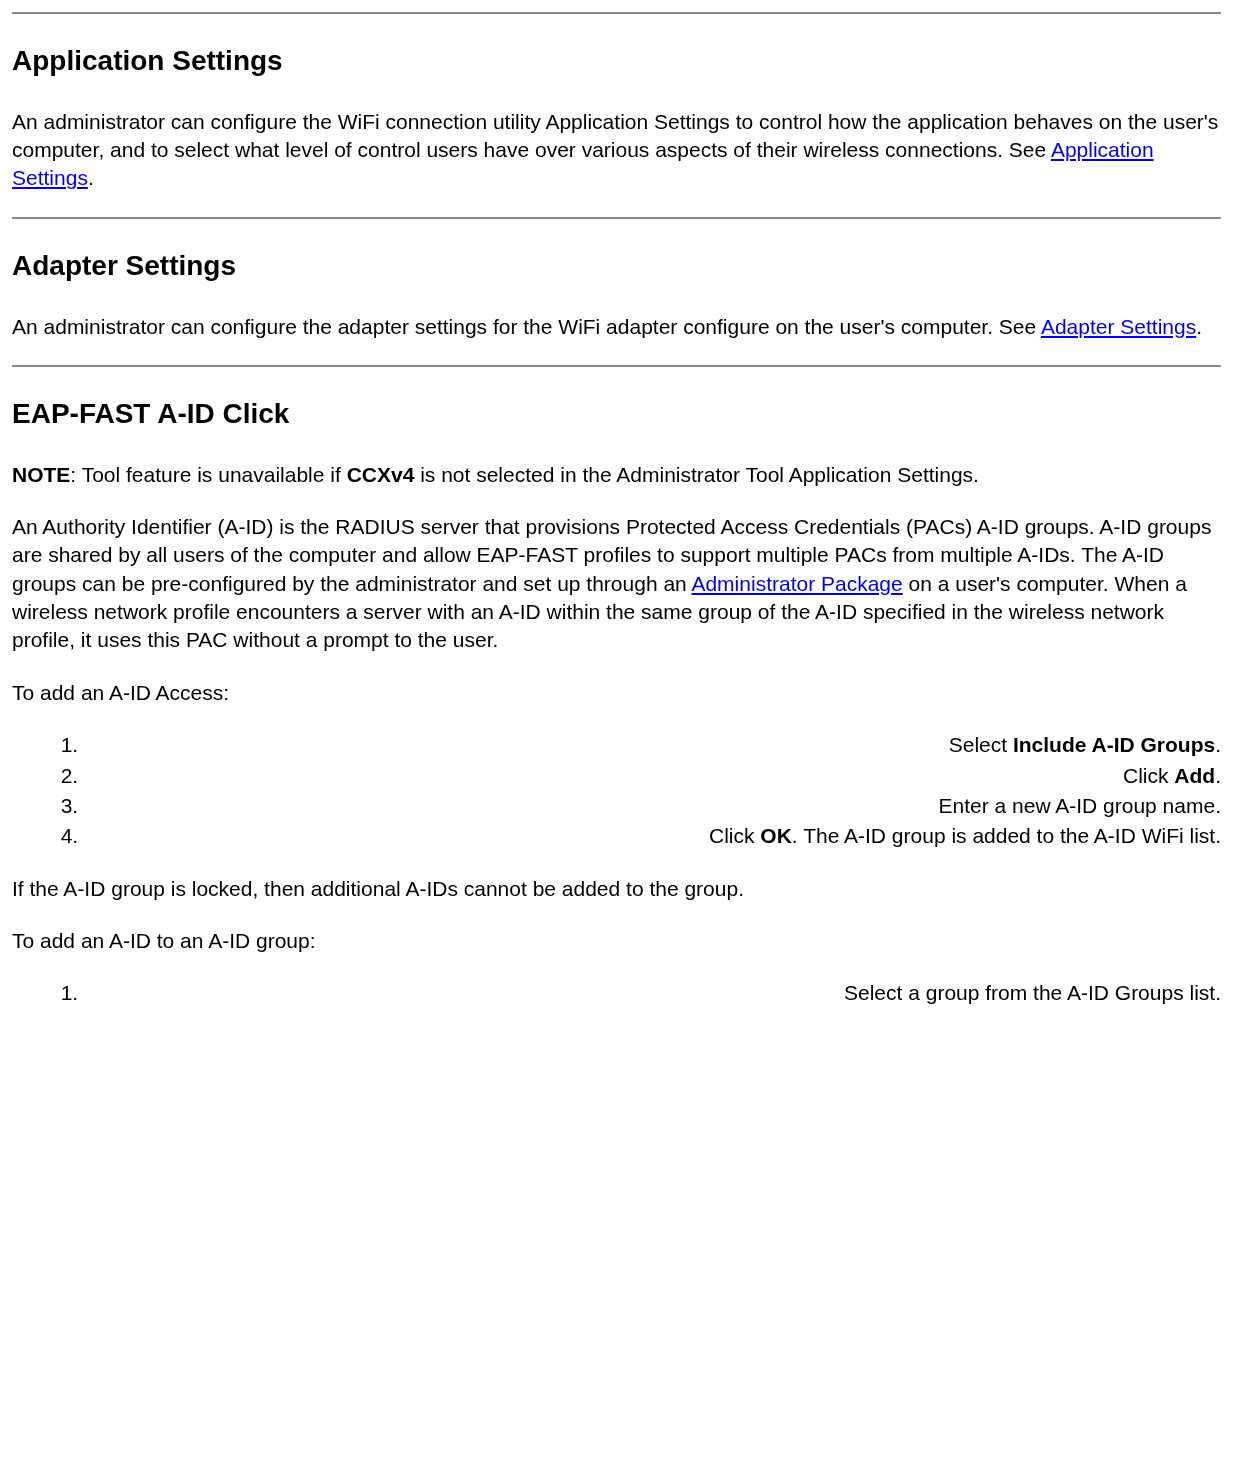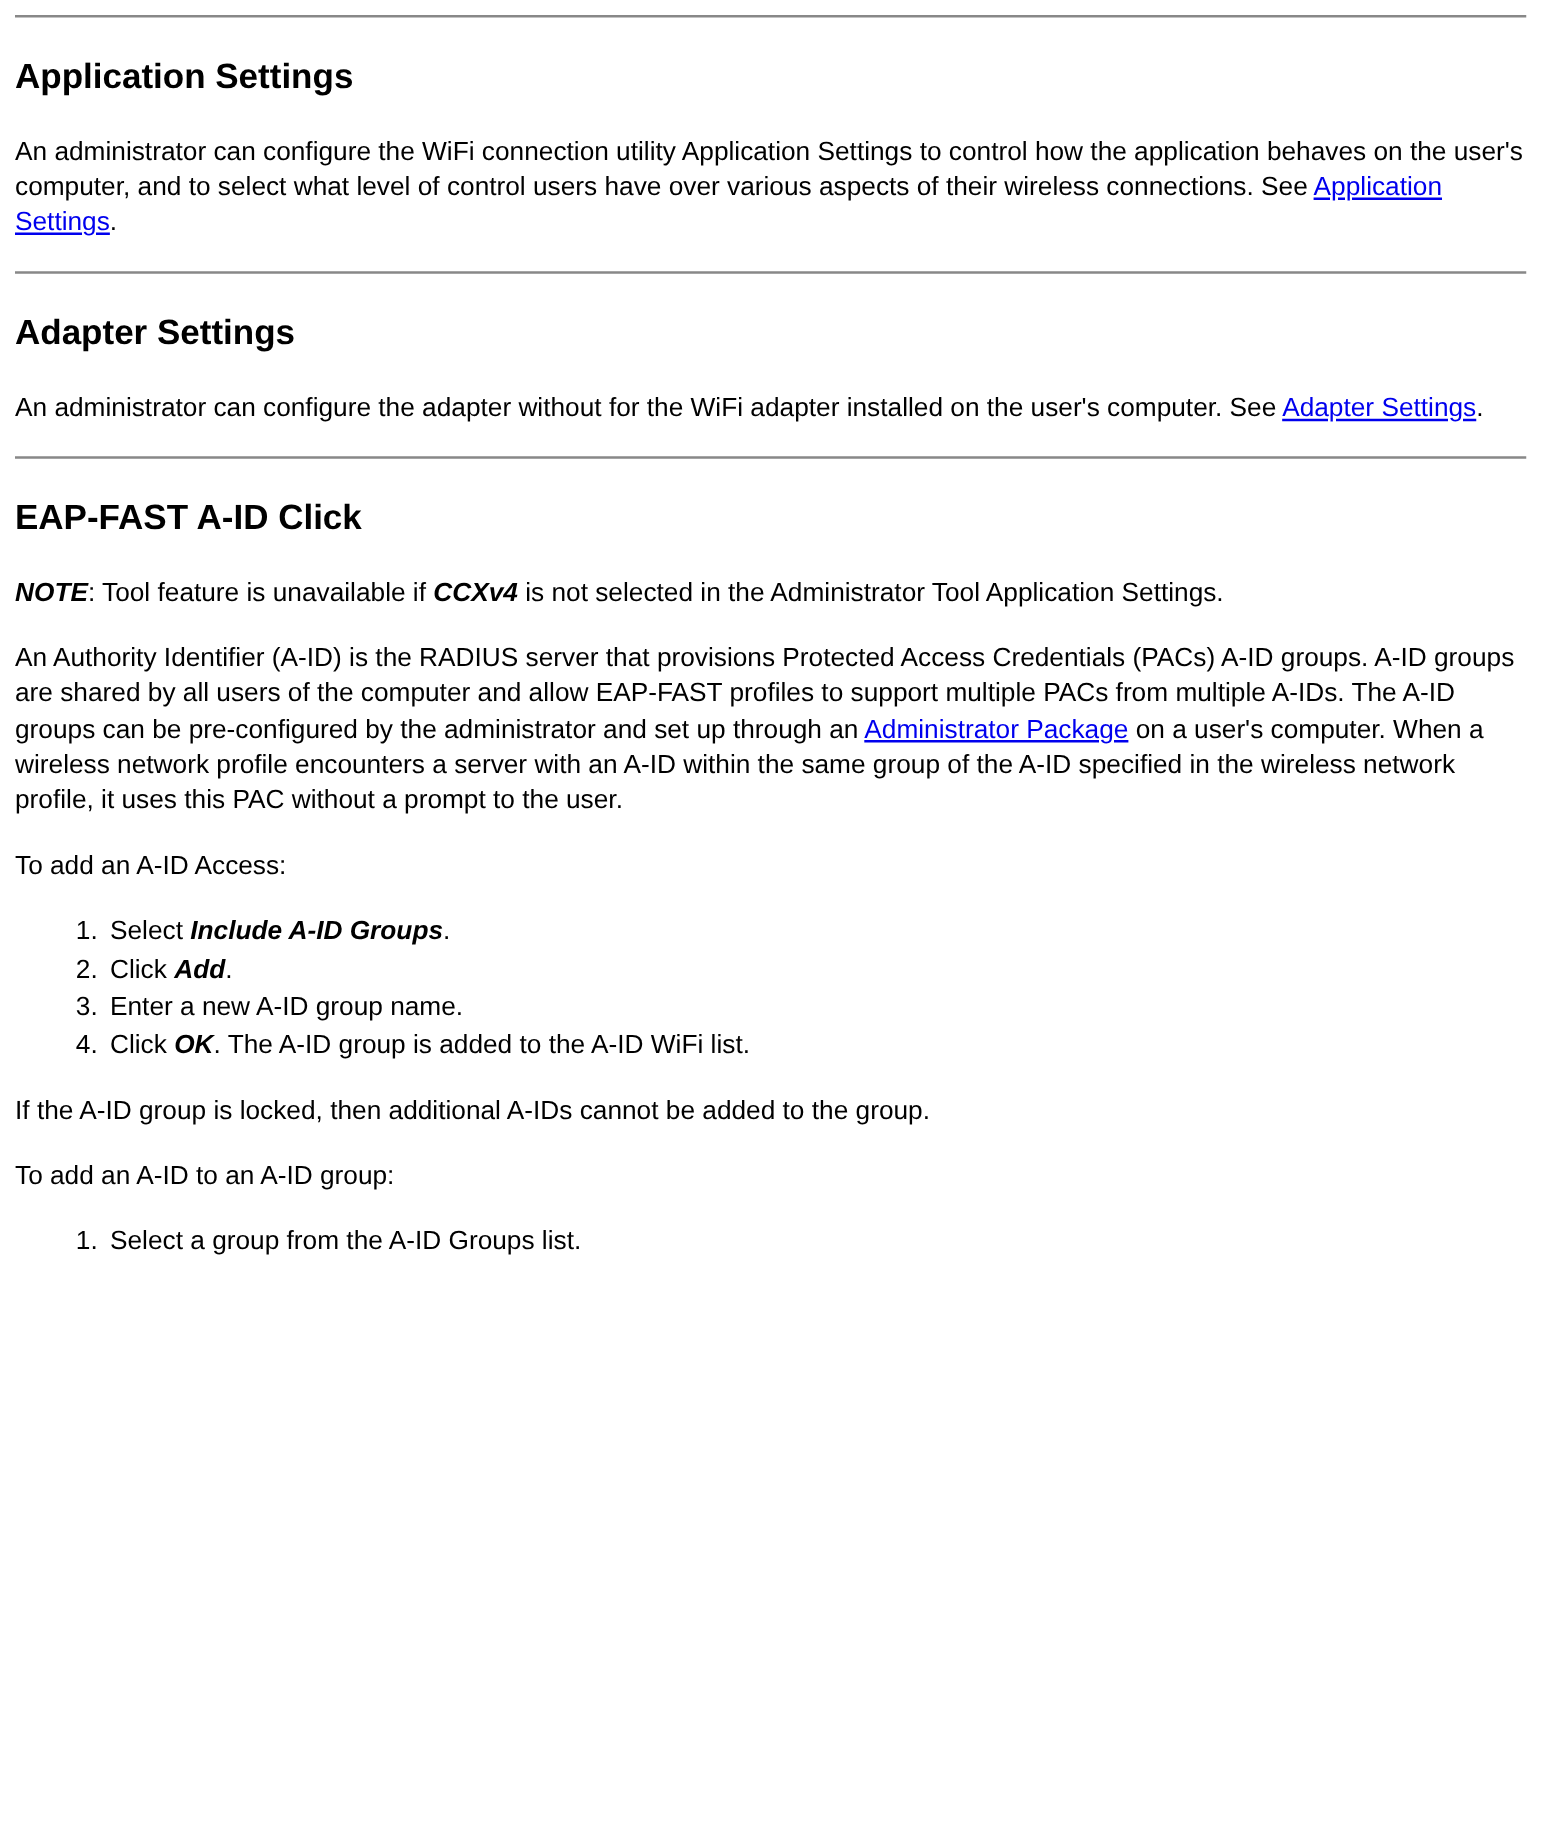--- a/index.html
+++ b/index.html
@@ -25,42 +25,43 @@
   p {
     margin: 16px 0 24px 0;
   }
   a {
     color: #0000EE;
     text-decoration: underline;
   }
   ol {
     margin: 0 0 24px 0;
     padding-left: 72px;
+    text-align: right;
   }
   ol li {
     padding-left: 4px;
     margin-bottom: 2px;
   }
-  b { font-weight: bold; font-style: italic; }
+  b { font-weight: bold; }
 </style>
 </head>
 <body>
 
 <hr>
 
 <h2>Application Settings</h2>
 <p>
   <span>An administrator can configure the WiFi connection utility Application Settings to control how the application behaves on the user's computer, and to select what level of control users have over various aspects of their wireless connections. See </span><a href="#">Application Settings</a><span>.</span>
 </p>
 
 <hr>
 
 <h2>Adapter Settings</h2>
 <p>
-  <span>An administrator can configure the adapter without for the WiFi adapter installed on the user's computer. See </span><a href="#">Adapter Settings</a><span>.</span>
+  <span>An administrator can configure the adapter settings for the WiFi adapter configure on the user's computer. See </span><a href="#">Adapter Settings</a><span>.</span>
 </p>
 
 <hr>
 
 <h2>EAP-FAST A-ID Click</h2>
 
 <p>
   <b>NOTE</b><span>: Tool feature is unavailable if </span><b>CCXv4</b><span> is not selected in the Administrator Tool Application Settings.</span>
 </p>
 

